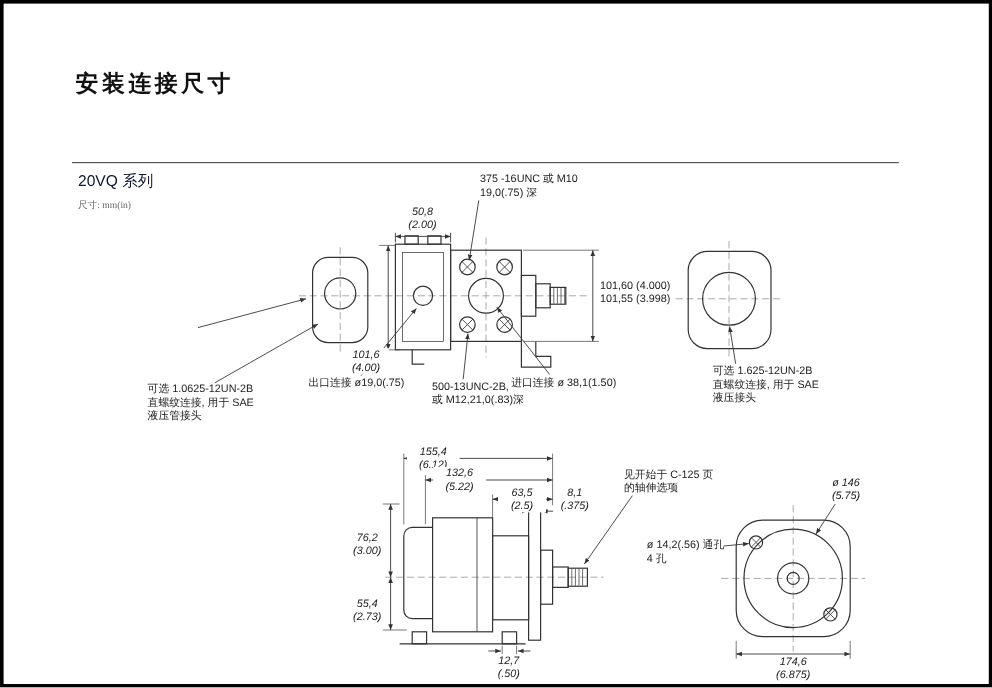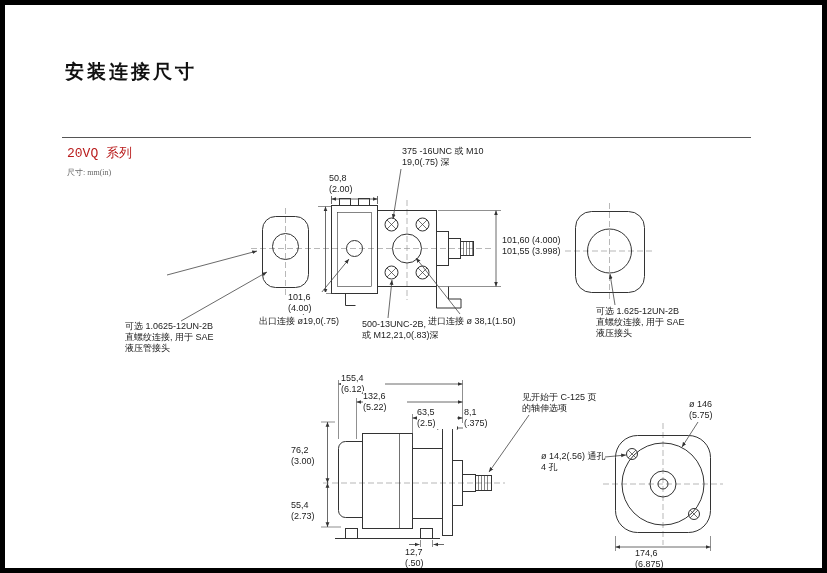--- a/index.html
+++ b/index.html
@@ -1,25 +1,25 @@
 <!DOCTYPE html>
 <html><head>
 <meta charset="utf-8">
 <style>
   * { margin:0; padding:0; box-sizing:border-box; }
   html,body { background:#fff; }
   body { font-family:"Liberation Sans","DejaVu Sans",sans-serif; color:#1c1c1c; }
-  .page { position:relative; width:827px; height:573px; background:#fff; border:5px solid #000000; overflow:hidden; }
+  .page { position:relative; width:827px; height:573px; background:#fff; border:3px solid #000000; overflow:hidden; }
   .title { position:absolute; left:60px; top:54px; font-size:19px; font-weight:bold; letter-spacing:3px; color:#111; }
   .rule { position:absolute; left:57px; top:132px; width:689px; height:1px; background:#555; }
-  .series { position:absolute; left:62px; top:139px; font-size:13px; color:#b91c1c;font-family:Liberation Mono, monospace; }
+  .series { position:absolute; left:62px; top:139px; font-size:13px; color:#0f172a; }
   .units { position:absolute; left:62px; top:162px; font-size:8px; color:#666;font-family:Liberation Serif, serif; }
   svg.art { position:absolute; left:0; top:0; }
   .lbl { position:absolute; font-size:9px; line-height:11px; color:#1c1c1c; white-space:nowrap; }
-  .ctr { text-align:left; }
+  .ctr { text-align:center;font-style:italic; }
   .bg { background:#fff; }
 </style>
 </head>
 <body>
 
 <div class="page">
 
   <svg class="art" width="827" height="573" viewBox="0 0 827 573">
     <defs>
       <marker id="ar" viewBox="0 0 10 10" refX="10" refY="5" markerWidth="6" markerHeight="6" orient="auto-start-reverse">

